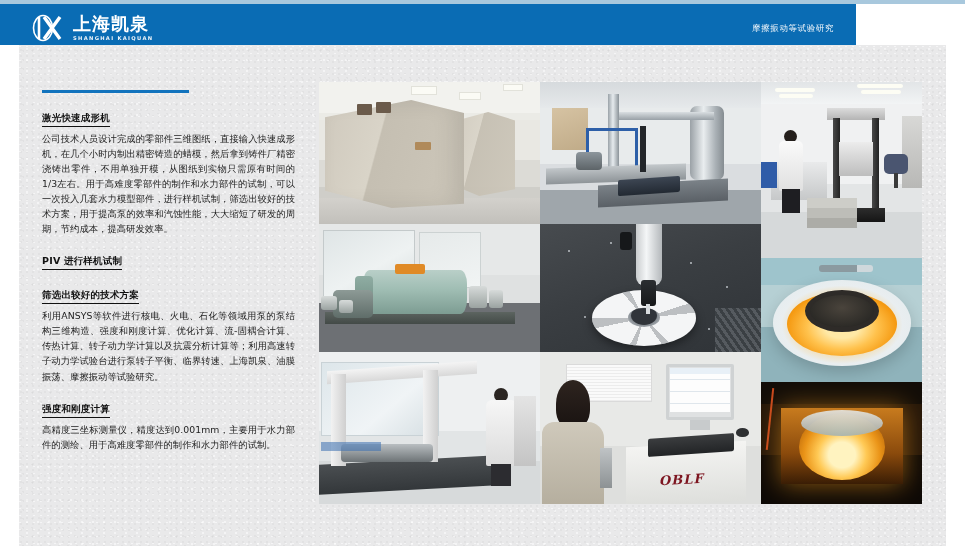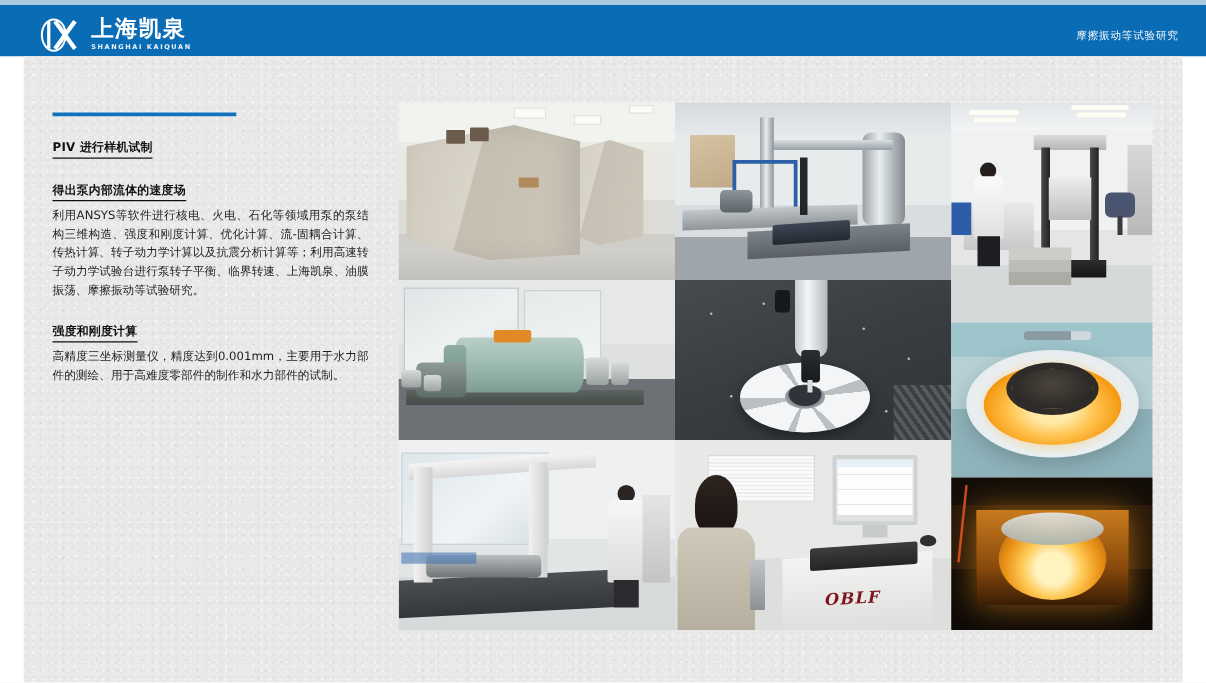--- a/index.html
+++ b/index.html
@@ -18,21 +18,21 @@
   }
 
   
   .top-strip {
     position: absolute; left: 0; top: 0;
     width: 965px; height: 4px;
     background: #a8c8dd;
   }
   .header-band {
     position: absolute; left: 0; top: 4px;
-    width: 965px; height: 41px;
+    width: 856px; height: 41px;
     background: #0a6cb4;
   }
   .logo-wrap {
     position: absolute; left: 30px; top: 9px;
     height: 30px;
     display: flex; align-items: center; gap: 7px;
   }
   .logo-mark {
     width: 36px; height: 28px;
     position: relative;
@@ -558,27 +558,31 @@
 
     <div class="tagline">摩擦振动等试验研究</div>
   </div>
 
   <div class="body-bg"></div>
 
   <div class="text-col">
 
     <div class="title-rule"></div>
 
+    <div class="section">
+      <div class="sec-head">激光快速成形机</div>
+      <div class="sec-body">公司技术人员设计完成的零部件三维图纸，直接输入快速成形机，在几个小时内制出精密铸造的蜡模，然后拿到铸件厂精密浇铸出零件，不用单独开模，从图纸到实物只需原有时间的1/3左右。用于高难度零部件的制作和水力部件的试制，可以一次投入几套水力模型部件，进行样机试制，筛选出较好的技术方案，用于提高泵的效率和汽蚀性能，大大缩短了研发的周期，节约成本，提高研发效率。</div>
+    </div>
 
     <div class="section">
       <div class="sec-head">PIV 进行样机试制</div>
     </div>
 
     <div class="section">
-      <div class="sec-head">得出泵内部流体的速度场</div>
+      <div class="sec-head">筛选出较好的技术方案</div>
       <div class="sec-body">利用ANSYS等软件进行核电、火电、石化等领域用泵的泵结构三维构造、强度和刚度计算、优化计算、流-固耦合计算、传热计算、转子动力学计算以及抗震分析计算等；利用高速转子动力学试验台进行泵转子平衡、临界转速、上海凯泉、油膜振荡、摩擦振动等试验研究。</div>
     </div>
 
     <div class="section">
       <div class="sec-head">强度和刚度计算</div>
       <div class="sec-body">高精度三坐标测量仪，精度达到0.001mm，主要用于水力部件的测绘、用于高难度零部件的制作和水力部件的试制。</div>
     </div>
   </div>
 
   <div class="grid">

